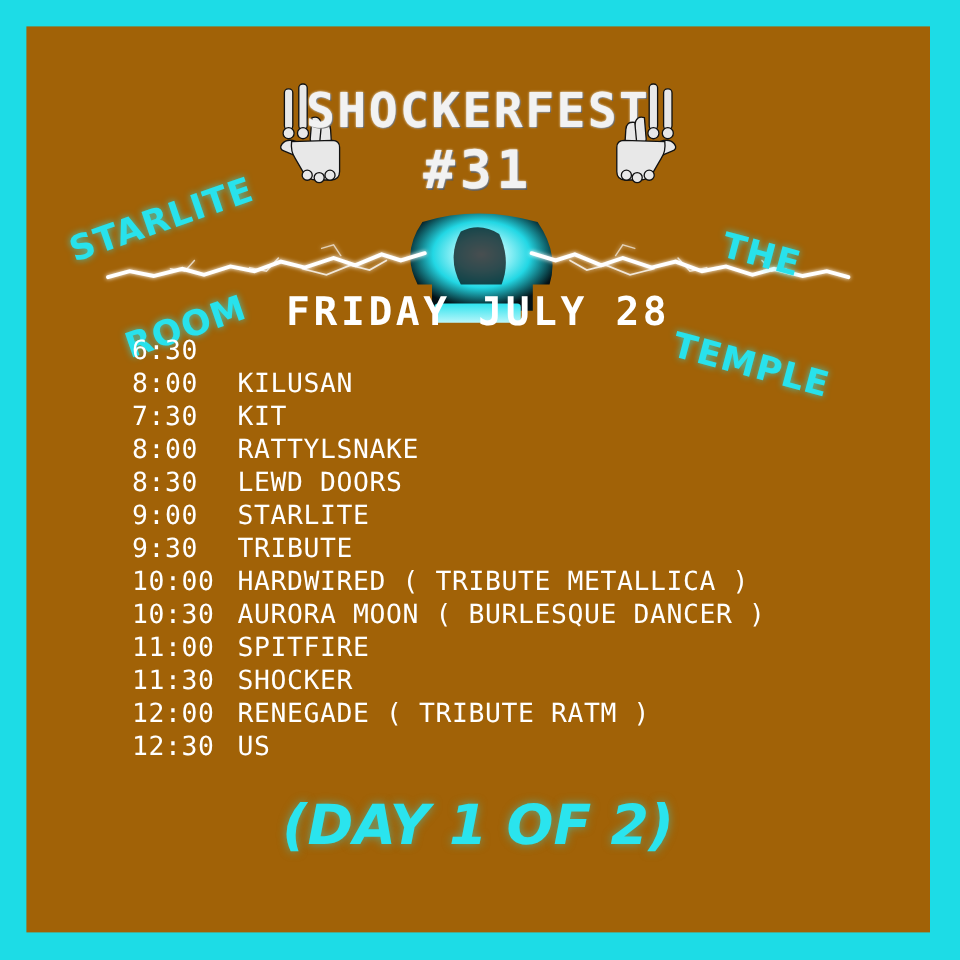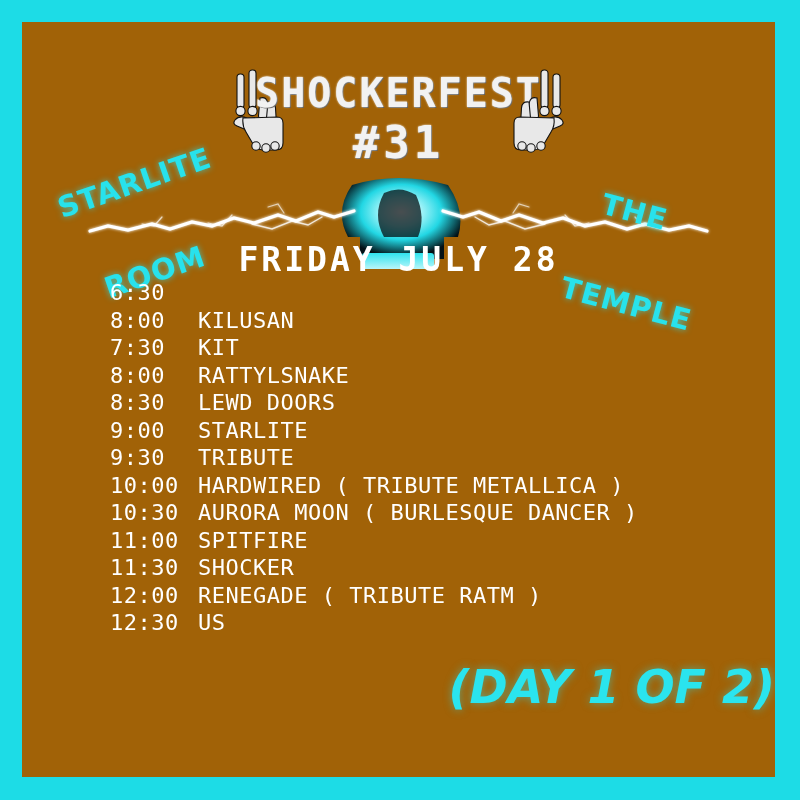--- a/index.html
+++ b/index.html
@@ -129,21 +129,21 @@
     flex:0 0 88px;
     text-align:left;
   }
   .row .act  { flex:1 1 auto; }
 
   
   .day-banner {
     position:absolute;
     left:0; top:638px;
     width:100%;
-    text-align:right;
+    text-align:center;
     color:#2ae4ee;
     font-family:"DejaVu Sans", sans-serif;
     font-weight:bold;
     font-style:italic;
     font-size:46px;
     letter-spacing:0px;
     text-shadow:0 0 8px rgba(42,228,238,.5);
   }
 </style>
 </head>

